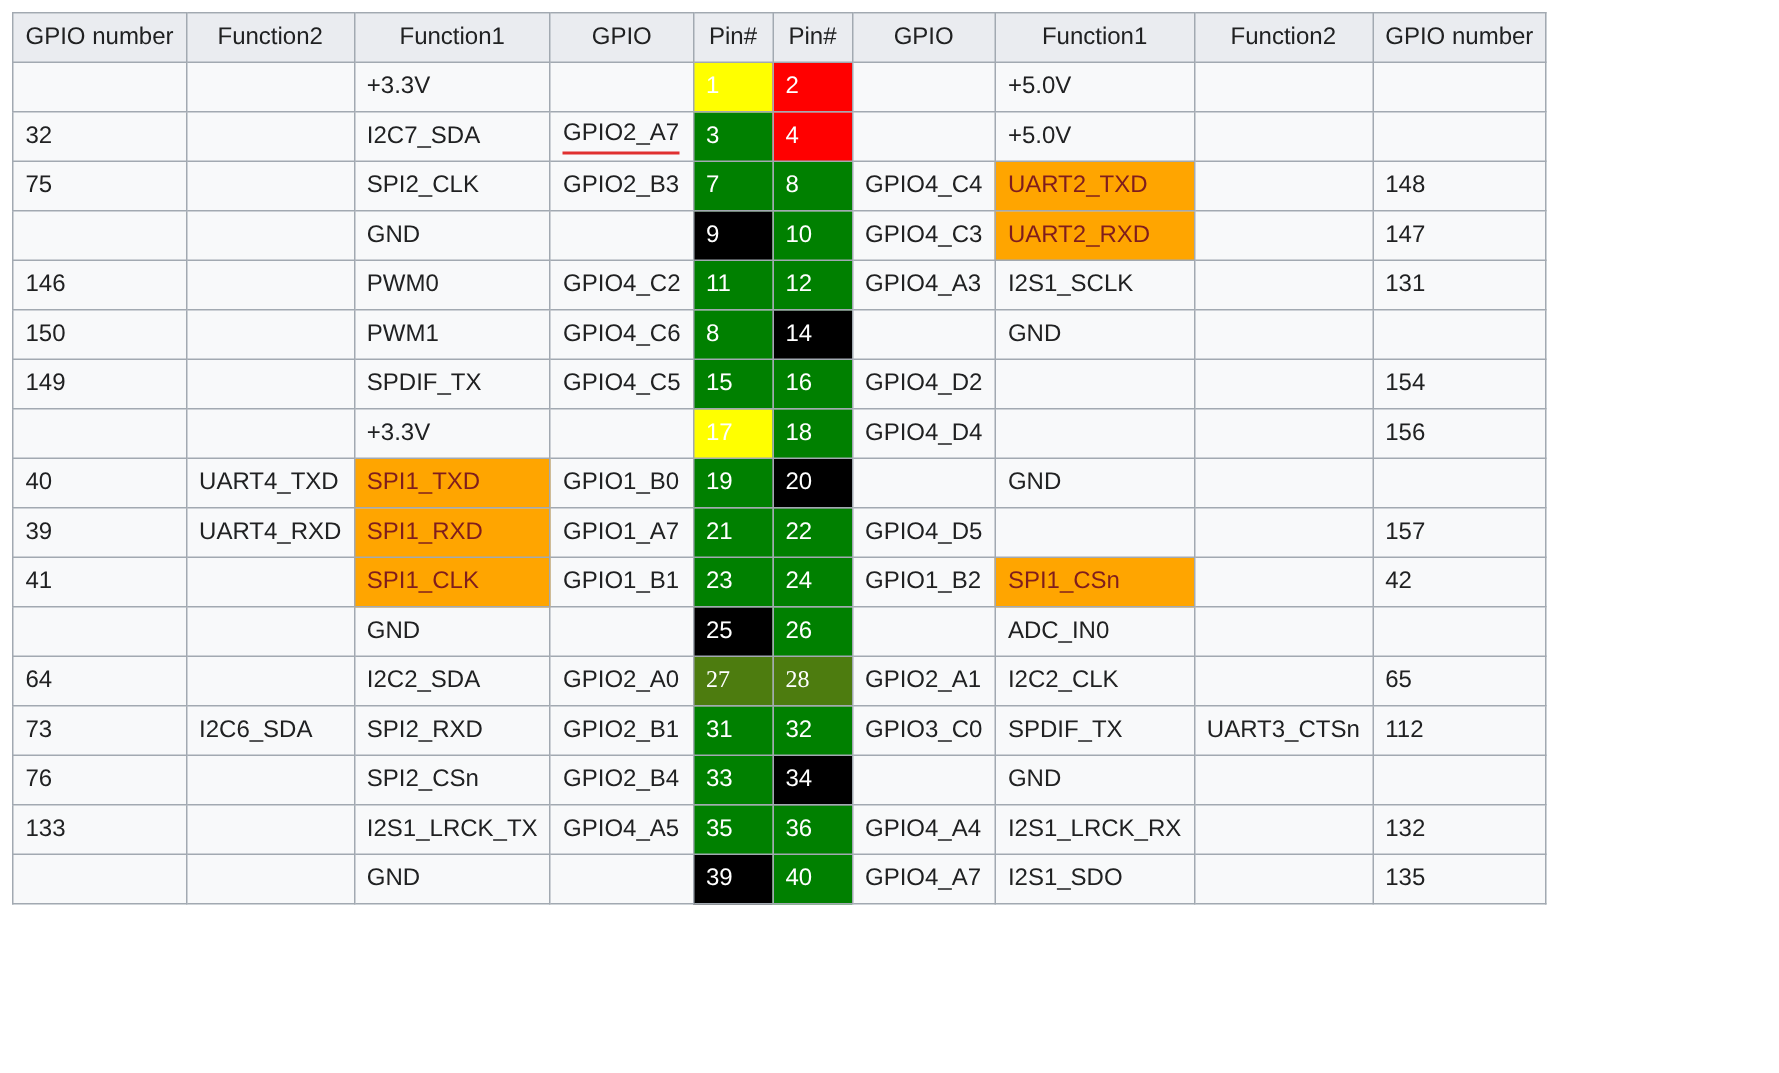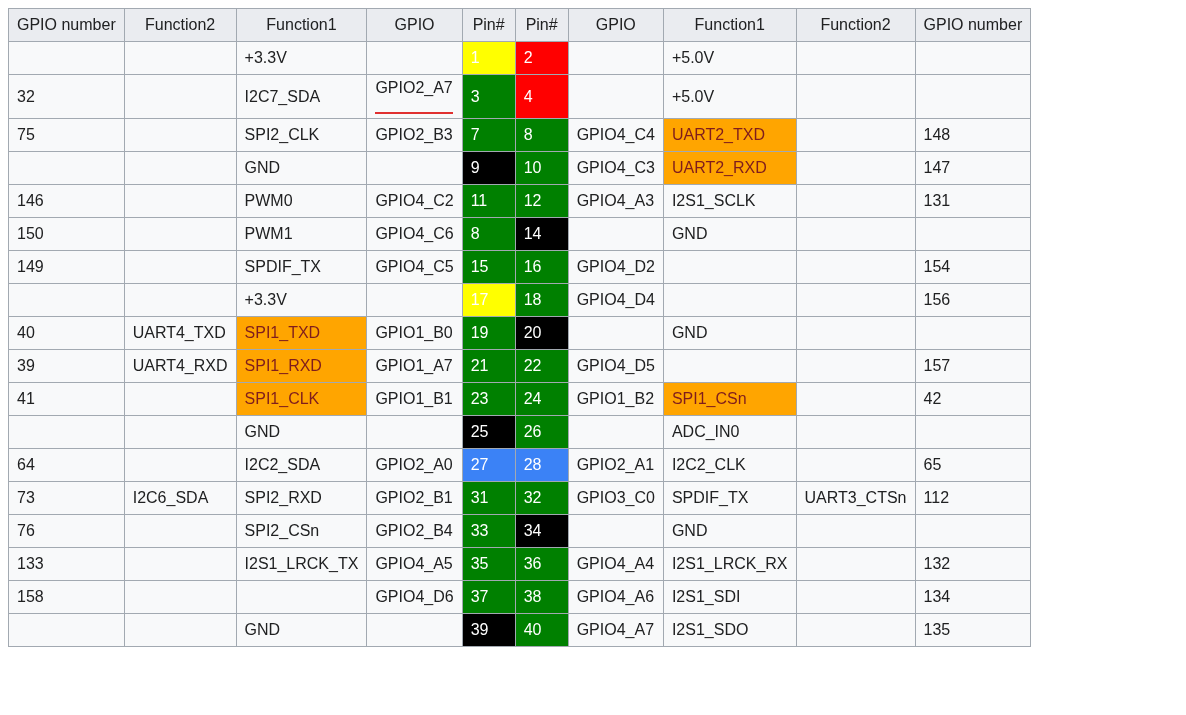--- a/index.html
+++ b/index.html
@@ -30,26 +30,26 @@
   td.pin {
     text-align: left;
     font-weight: normal;
     color: #fff;
     min-width: 36px;
   }
   .c-yellow { background: #ffff00; color: #000; }
   .c-red    { background: #ff0000; color: #fff; }
   .c-green  { background: #008000; color: #fff; }
   .c-black  { background: #000000; color: #fff; }
-  .c-blue   { background: #3b82f6; color: #fff; }
+  .c-blue   { background: #4d7c0f; color: #fff; font-family: Liberation Serif, serif; }
   .c-orange { background: #ffa500; color: #7f1d1d; }
   .underline-red {
     border-bottom: 2px solid #e03030;
     display: inline-block;
-    padding-bottom: 16px;
+    padding-bottom: 4px;
     line-height: 1;
   }
 </style>
 </head>
 <body>
 
 <table class="pinout">
   <thead>
     <tr>
       <th>GPIO number</th>
@@ -251,32 +251,20 @@
         <td>I2S1_LRCK_TX</td>
         <td>GPIO4_A5</td>
         <td class="pin c-green">35</td>
         <td class="pin c-green">36</td>
         <td>GPIO4_A4</td>
         <td>I2S1_LRCK_RX</td>
         <td></td>
         <td>132</td>
       </tr>
       <tr>
-        <td>158</td>
-        <td></td>
-        <td></td>
-        <td>GPIO4_D6</td>
-        <td class="pin c-green">37</td>
-        <td class="pin c-green">38</td>
-        <td>GPIO4_A6</td>
-        <td>I2S1_SDI</td>
-        <td></td>
-        <td>134</td>
-      </tr>
-      <tr>
         <td></td>
         <td></td>
         <td>GND</td>
         <td></td>
         <td class="pin c-black">39</td>
         <td class="pin c-green">40</td>
         <td>GPIO4_A7</td>
         <td>I2S1_SDO</td>
         <td></td>
         <td>135</td>

